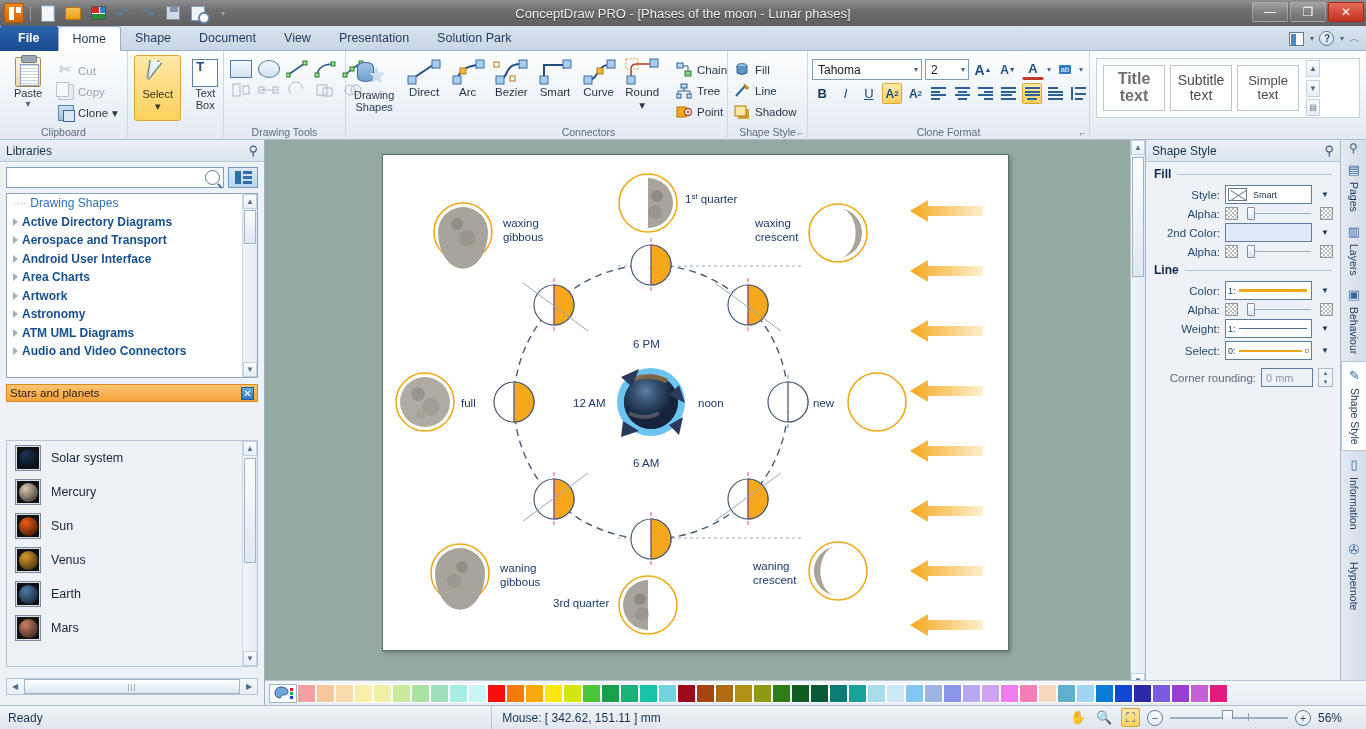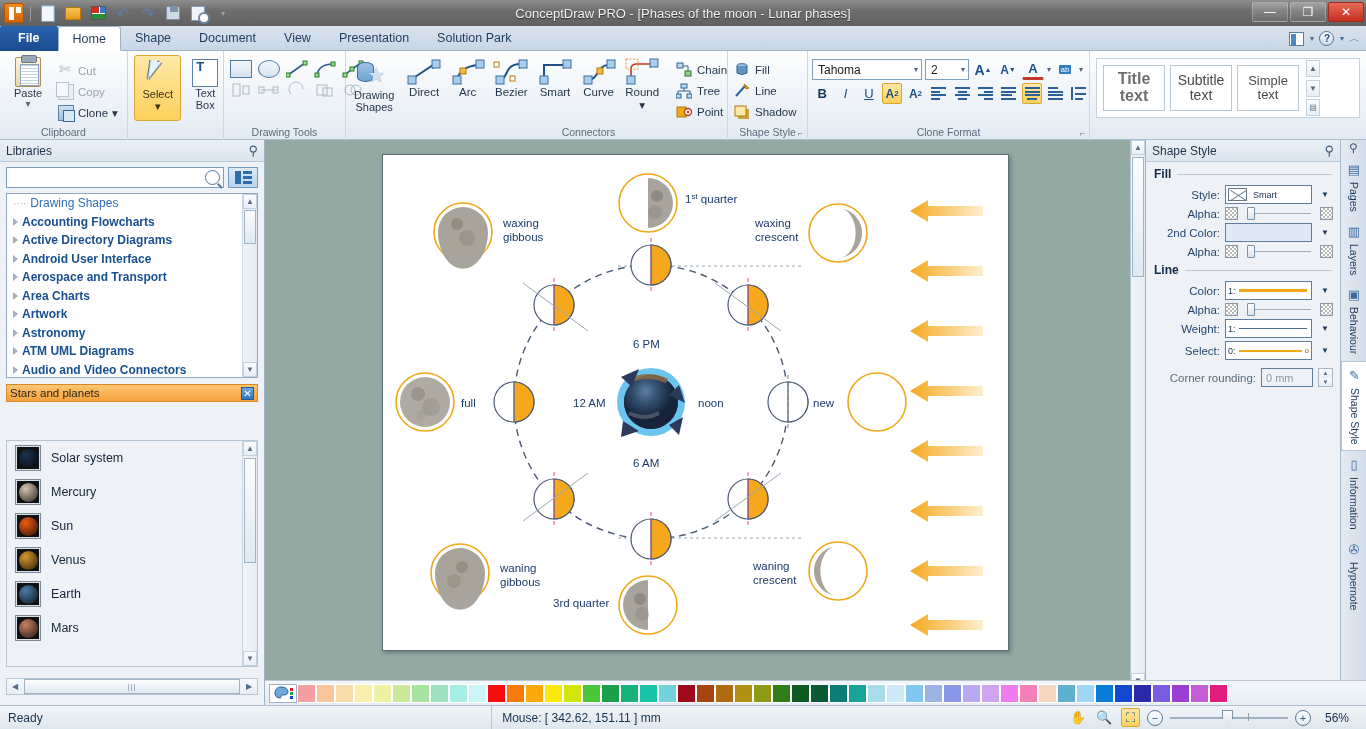--- a/index.html
+++ b/index.html
@@ -717,33 +717,29 @@
     </div>
 
     <div class="libtree">
       <div id="tree-rows">
           <div class="libitem plain">
             <span class="dotlead">····</span>
             <span>Drawing Shapes</span>
           </div>
           <div class="libitem">
             <span class="tri-r"></span>
-            <span>Accounting Flowcharts</span>
+            <span>Active Directory Diagrams</span>
           </div>
           <div class="libitem">
             <span class="tri-r"></span>
-            <span>Active Directory Diagrams</span>
+            <span>Aerospace and Transport</span>
           </div>
           <div class="libitem">
             <span class="tri-r"></span>
             <span>Android User Interface</span>
-          </div>
-          <div class="libitem">
-            <span class="tri-r"></span>
-            <span>Aerospace and Transport</span>
           </div>
           <div class="libitem">
             <span class="tri-r"></span>
             <span>Area Charts</span>
           </div>
           <div class="libitem">
             <span class="tri-r"></span>
             <span>Artwork</span>
           </div>
           <div class="libitem">
@@ -1221,16 +1217,16 @@
     <div class="zoomarea">
       <div class="zbtn">✋</div>
       <div class="zbtn">🔍</div>
       <div class="zbtn act">⛶</div>
       <div class="zcirc">−</div>
       <div class="ztrack">
         <span class="zthumb"></span>
         <span class="ztick"></span>
       </div>
       <div class="zcirc">+</div>
-      <div style="width:38px;text-align:center">56%</div>
+      <div style="width:38px;text-align:left">56%</div>
     </div>
   </div>
 </div>
 
 </body></html>

